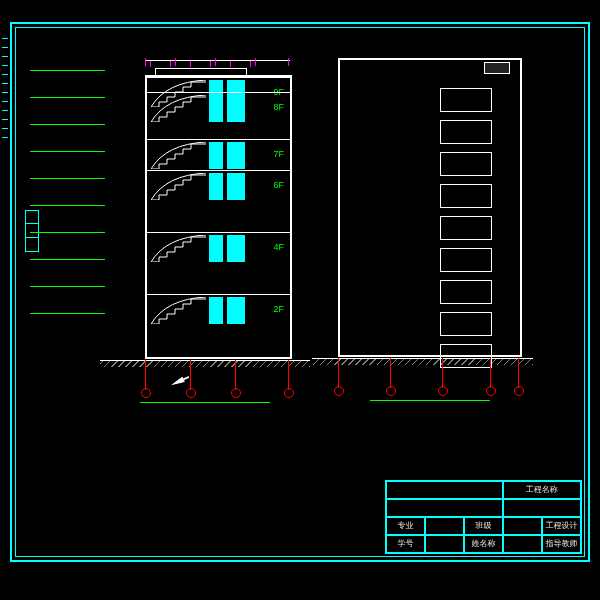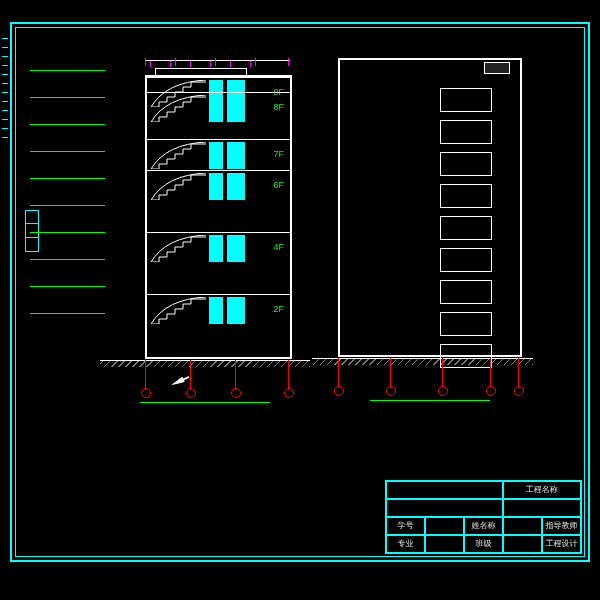--- a/index.html
+++ b/index.html
@@ -342,26 +342,26 @@
 <div class="title-block">
   <div class="tb-title-row">
     <div class="tb-title-left"></div>
     <div class="tb-title-right">工程名称</div>
   </div>
   <div class="tb-title-row">
     <div class="tb-title-left"></div>
     <div class="tb-title-right"></div>
   </div>
   <div class="tb-row">
+    <div class="tb-cell">专业</div>
+    <div class="tb-cell"></div>
+    <div class="tb-cell">班级</div>
+    <div class="tb-cell"></div>
+    <div class="tb-cell">工程设计</div>
+  </div>
+  <div class="tb-row">
     <div class="tb-cell">学号</div>
     <div class="tb-cell"></div>
     <div class="tb-cell">姓名称</div>
     <div class="tb-cell"></div>
     <div class="tb-cell">指导教师</div>
   </div>
-  <div class="tb-row">
-    <div class="tb-cell">专业</div>
-    <div class="tb-cell"></div>
-    <div class="tb-cell">班级</div>
-    <div class="tb-cell"></div>
-    <div class="tb-cell">工程设计</div>
-  </div>
 </div>
 
 </body></html>

